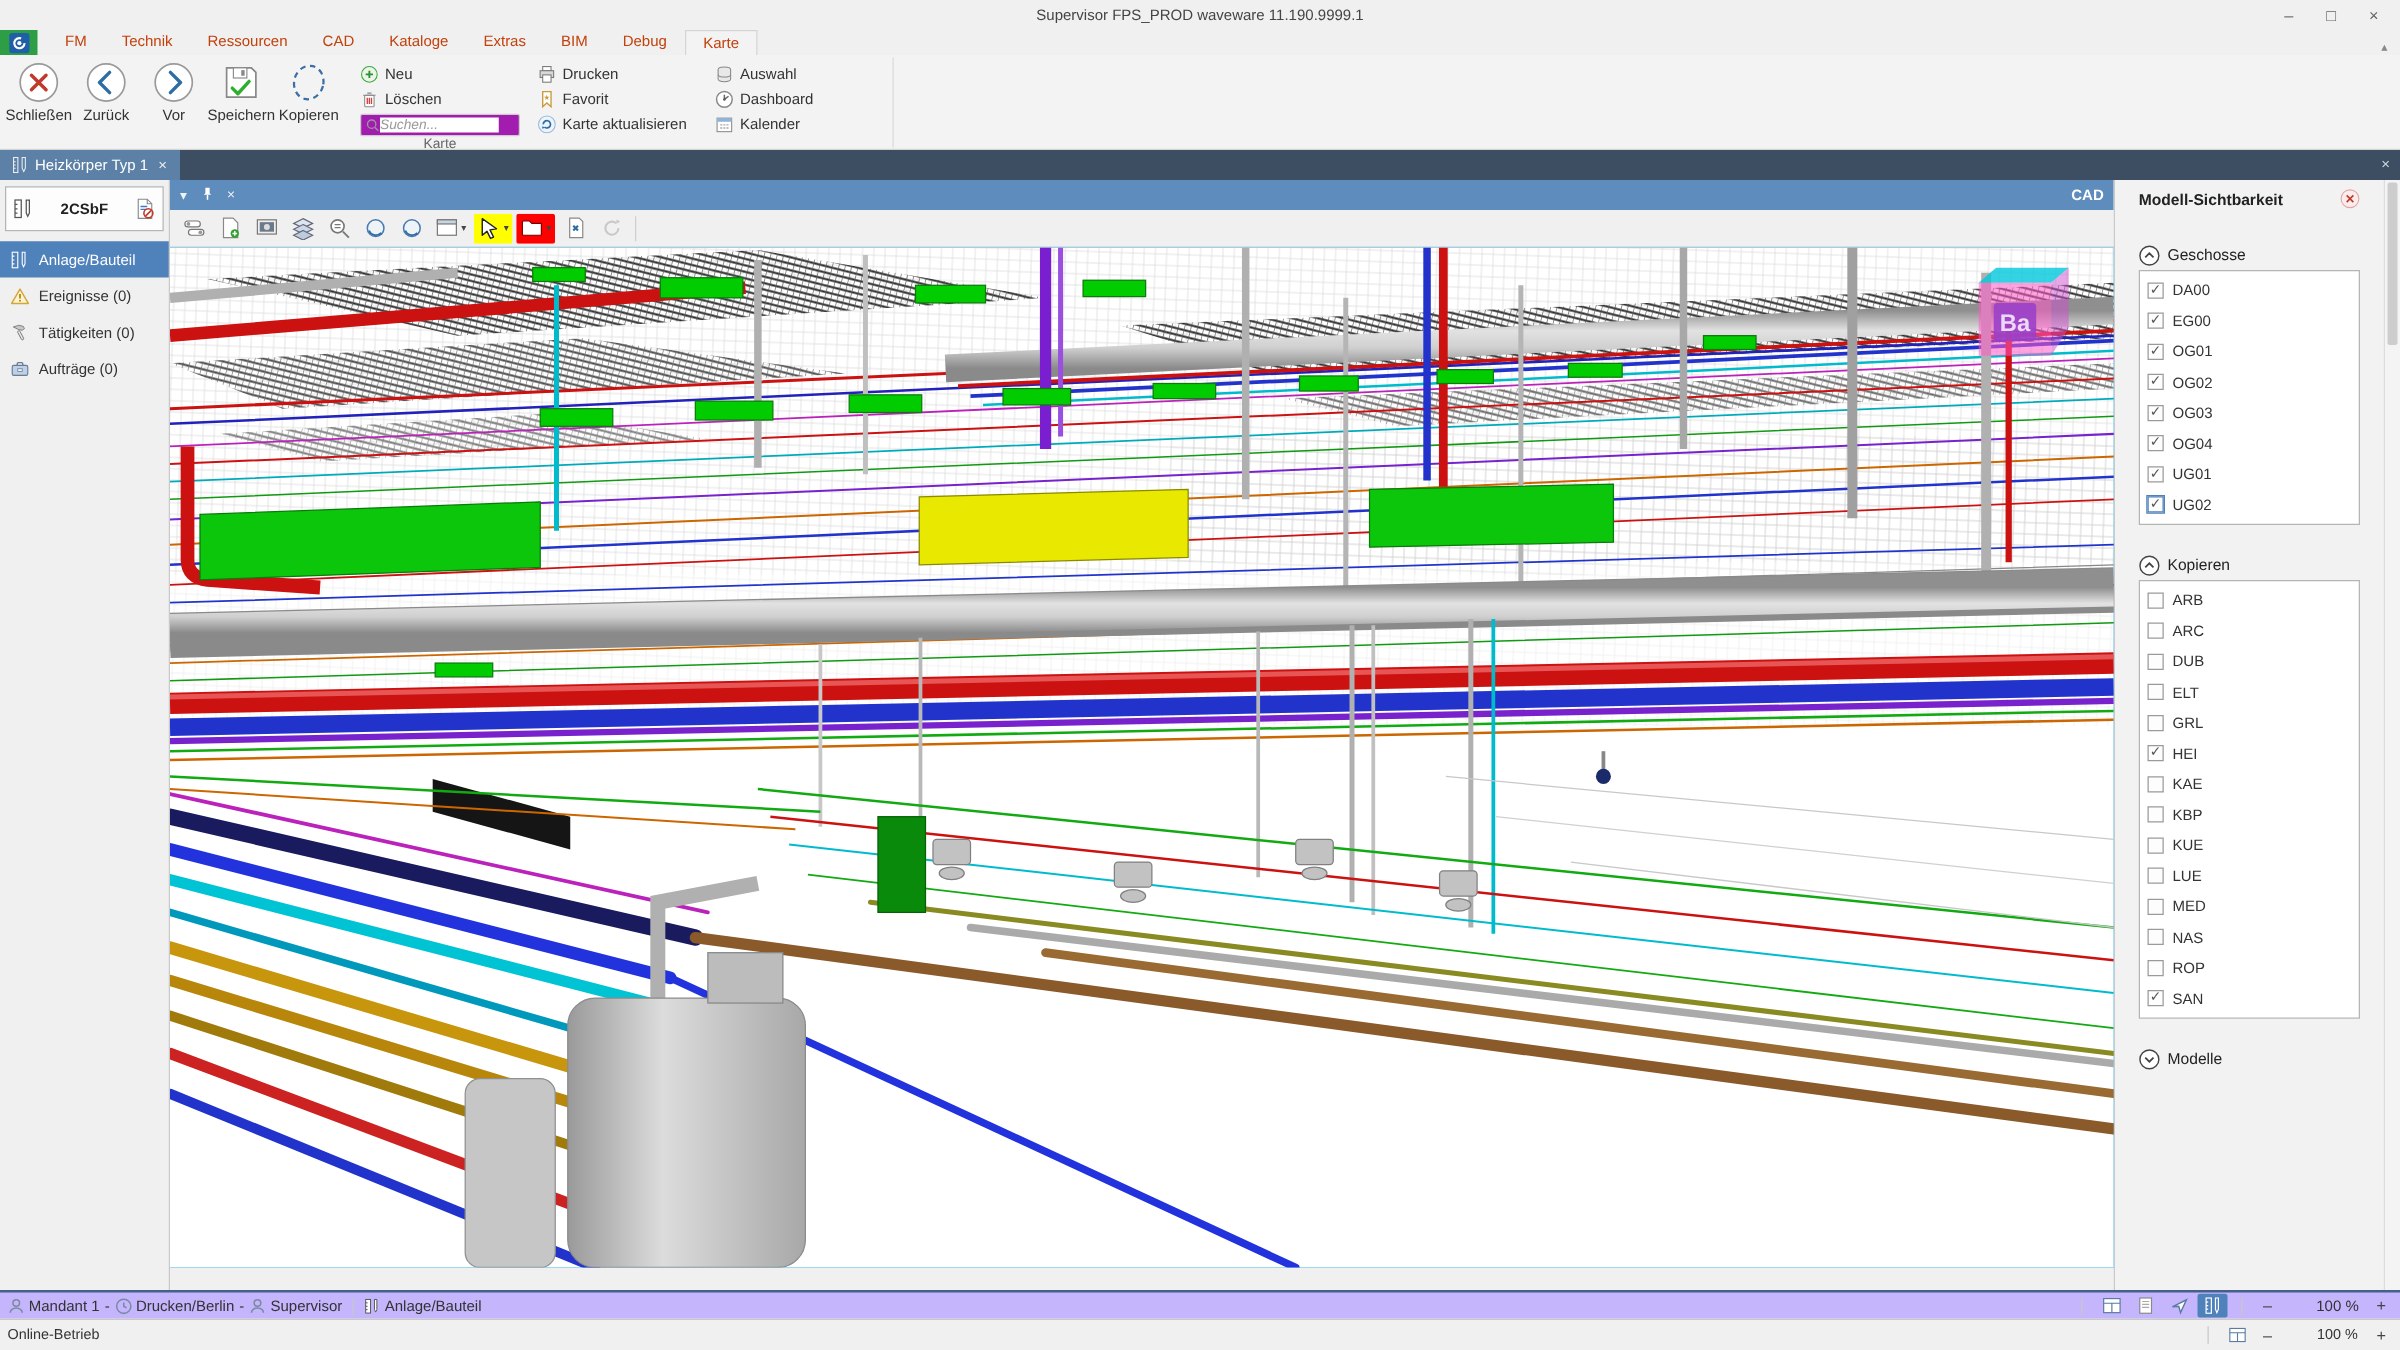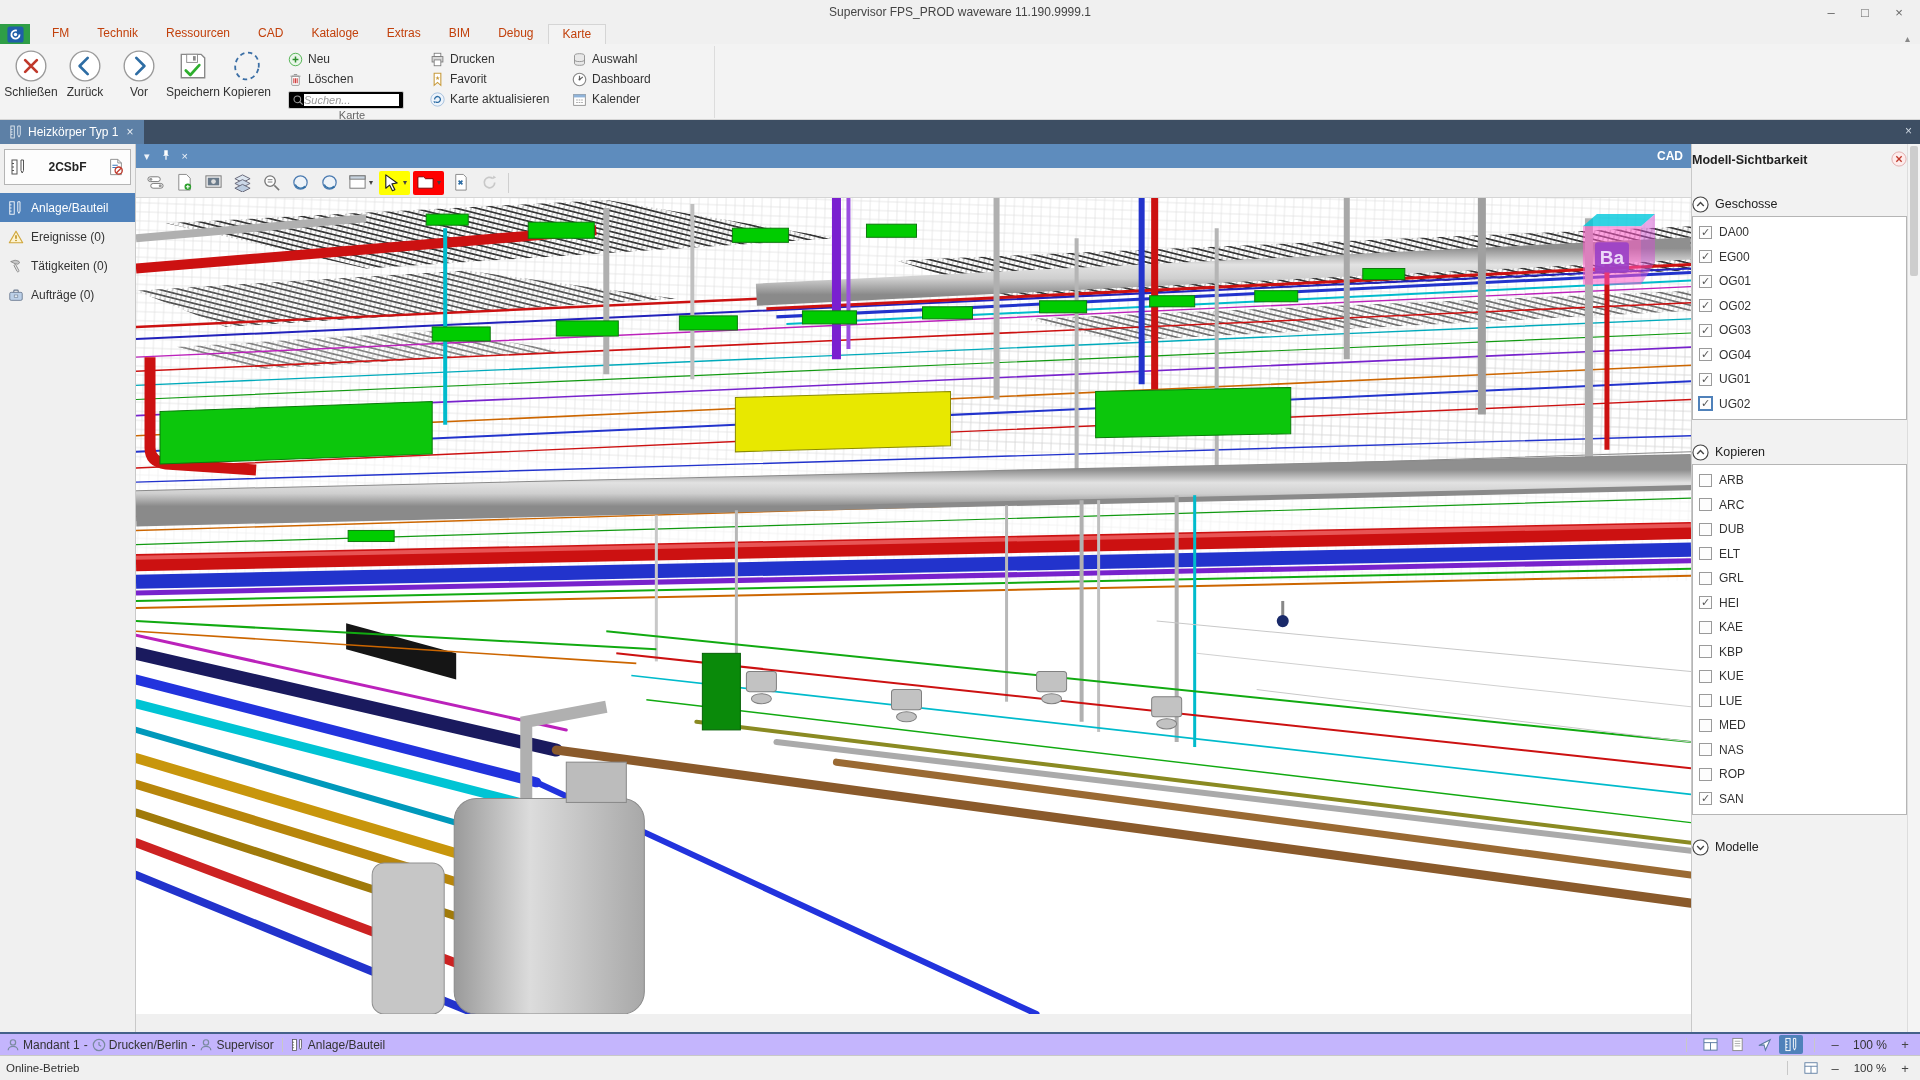--- a/index.html
+++ b/index.html
@@ -28,21 +28,21 @@
   .rib-group { height:72px; display:flex; flex-direction:column; width:max-content; border-right:1px solid #dcdcdc; padding-right:14px; }
   .rib-content { display:flex; align-items:flex-start; flex:1; }
   .rib-label { text-align:center; font-size:11px; color:#666; padding-bottom:1px; }
   .bigs { display:flex; }
   .bigbtn { width:54px; display:flex; flex-direction:column; align-items:center; padding-top:2px; cursor:default; }
   .bigbtn .ic svg { width:36px; height:36px; }
   .bigbtn .bl { font-size:12px; color:#333; margin-top:1px; }
   .col { display:flex; flex-direction:column; margin-left:14px; padding-top:3px; width:128px; }
   .smbtn { display:flex; align-items:center; gap:5px; height:20px; cursor:default; }
   .smbtn .ic svg { width:15px; height:15px; }
-  .searchbox { display:flex; align-items:center; height:18px; background:#000000; border:1px solid #ccc; border-radius:2px; margin-top:2px; padding:0 3px; width:116px; }
+  .searchbox { display:flex; align-items:center; height:18px; background:#a21caf; border:1px solid #ccc; border-radius:2px; margin-top:2px; padding:0 3px; width:128px; }
   .searchbox svg { width:12px; height:12px; }
   .searchbox input { border:none; outline:none; width:95px; font-size:11px; font-style:italic; color:#555; font-family:"Liberation Sans",sans-serif; }
   .searchbox input::placeholder { color:#999; }
 
   
   .doctabs { height:24px; background:#3d4e63; display:flex; align-items:stretch; position:relative; }
   .doctab { display:flex; align-items:center; gap:6px; padding:0 10px; background:#5d80a6; color:#fff; font-size:12px; cursor:default; }
   .doctab .ic svg { width:12px; height:14px; }
   .dtclose { color:#e8eef4; font-size:12px; margin-left:2px; }
   .dtbarclose { position:absolute; right:8px; top:4px; color:#cfd8e2; font-size:12px; }
@@ -66,21 +66,21 @@
   .tbtn { height:24px; min-width:26px; display:flex; align-items:center; justify-content:center; border:1px solid transparent; border-radius:2px; background:transparent; cursor:default; padding:0 2px; }
   .tbtn svg { width:19px; height:19px; }
   .tbtn .dd { font-size:8px; color:#444; margin-left:2px; }
   .tbtn.disabled { opacity:.45; }
   .tbsep { width:1px; height:20px; background:#cfcfcf; margin:0 3px; }
   .viewport { flex:1; background:#0ea5e9; position:relative; min-height:0; }
   .viewport svg.scene { width:100%; height:100%; }
   .vp-bottom { height:18px; background:#f0f0f0; }
 
   
-  .vispanel { width:216px; background:#f2f2f2; border-left:1px solid #c9c9c9; padding:4px 0; overflow:hidden; }
+  .vispanel { width:216px; background:#f2f2f2; border-left:1px solid #c9c9c9; padding:4px 19px; overflow:hidden; }
   .vp-head { display:flex; align-items:center; justify-content:space-between; height:24px; }
   .vp-title { font-weight:bold; font-size:12.5px; color:#222; }
   .vp-close svg { width:16px; height:16px; }
   .vsec-head { display:flex; align-items:center; gap:6px; height:24px; margin-top:20px; cursor:default; }
   .vsec-head .ic svg { width:17px; height:17px; }
   .vsec-label { font-size:12.5px; color:#222; }
   .vlist { background:#fff; border:1px solid #b5b5b5; padding:3px 6px; margin-bottom:4px; }
   .vrow { display:flex; align-items:center; gap:7px; height:24.5px; }
   .cb { width:13px; height:13px; border:1px solid #9a9a9a; background:#fdfdfd; font-size:11px; line-height:11px; color:#555; display:flex; align-items:center; justify-content:center; }
   .cb.focused { border-color:#4f81ba; box-shadow:0 0 0 1px #4f81ba; }
@@ -93,21 +93,21 @@
   .statusbar { height:23px; background:#c4b5fd; border-top:2px solid #44618a; display:flex; align-items:center; padding:0 6px; }
   .seg { display:flex; align-items:center; gap:3px; }
   .seg .ic svg { width:14px; height:14px; }
   .dash { margin:0 4px; color:#333; }
   .vsep { width:1px; height:14px; background:#c8c8c8; margin:0 8px; }
   .sb-right { margin-left:auto; display:flex; align-items:center; gap:3px; }
   .stbtn { width:24px; height:19px; display:flex; align-items:center; justify-content:center; border-radius:2px; }
   .stbtn svg { width:15px; height:15px; }
   .stbtn.active { background:#4f81ba; }
   .zbtn { width:18px; text-align:center; color:#444; font-size:13px; }
-  .zval { width:46px; text-align:center; color:#333; }
+  .zval { width:46px; text-align:center; color:#333;margin-left:21px; }
   .appbar { height:19px; background:#f0f0f0; border-top:1px solid #c8c8c8; display:flex; align-items:center; padding:12px 6px; font-size:11.5px; }
   .ab-right { margin-left:auto; display:flex; align-items:center; gap:3px; }
   .ab-right svg { width:14px; height:14px; }
 </style>
 </head>
 <body>
 
 <div class="app">
 
   <div class="titlebar">

